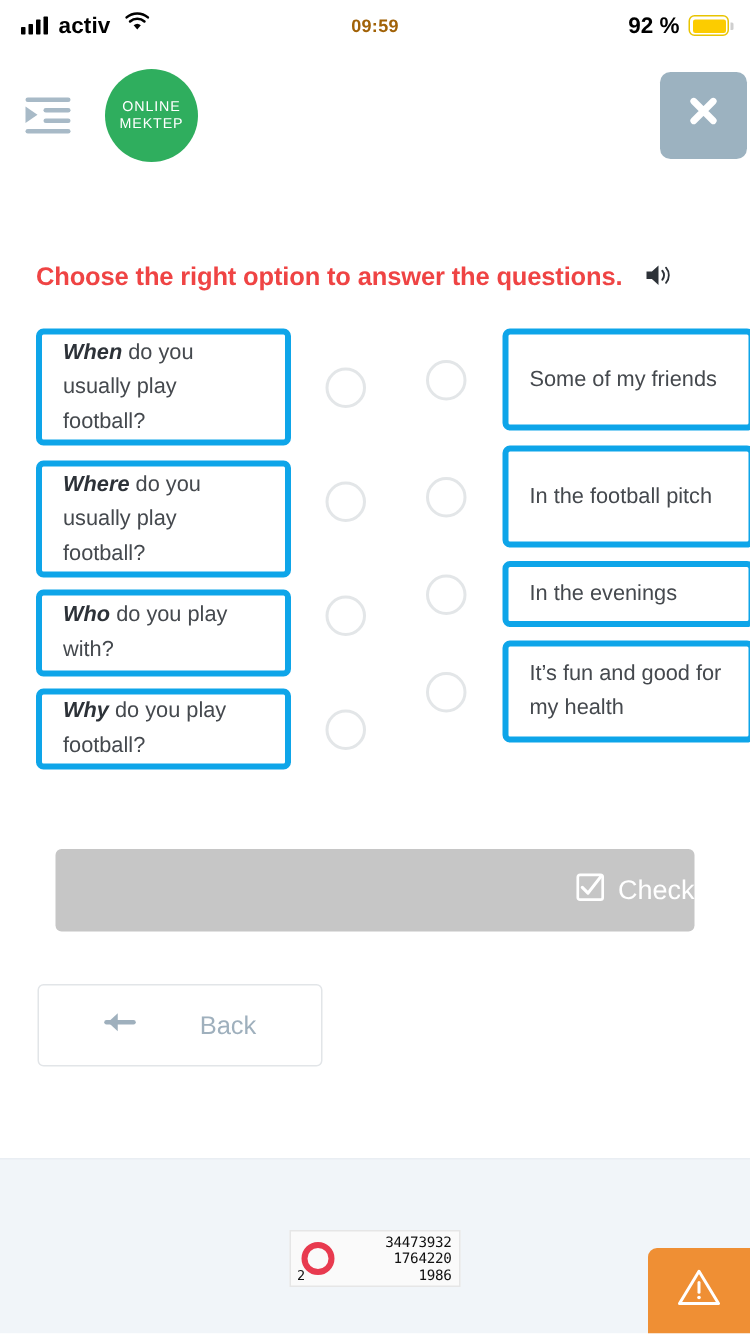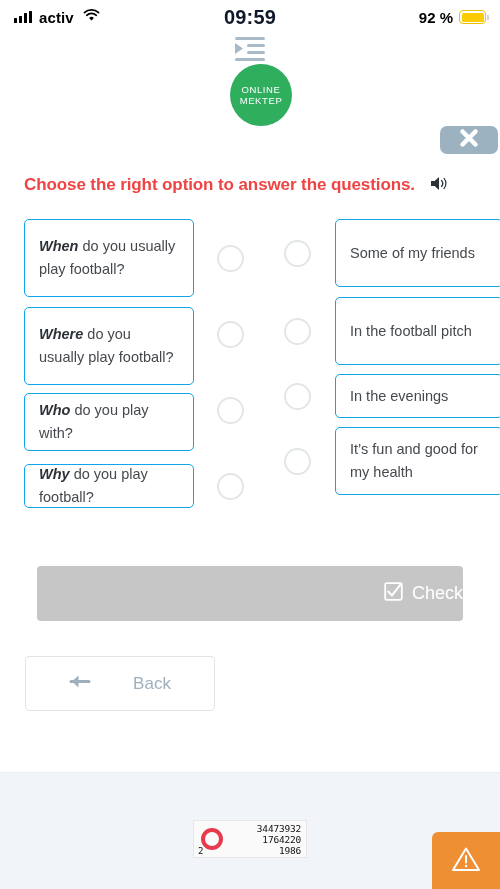--- a/index.html
+++ b/index.html
@@ -52,23 +52,23 @@
     font-weight: 600;
     color: #000;
     letter-spacing: 0.1px;
   }
   .wifi-icon { margin-left: 2px; display: block; }
 
   .status-center {
     position: absolute;
     left: 0; right: 0;
     text-align: center;
-    font-size: 20px;
+    font-size: 12px;
     font-weight: 700;
-    color: #0f172a;
+    color: #a16207;
     letter-spacing: 0.2px;
   }
   .status-right {
     margin-left: auto;
     display: flex;
     align-items: center;
     gap: 6px;
     position: relative;
     z-index: 2;
   }
@@ -103,21 +103,20 @@
   }
 
   
   .app-header {
     height: 85px;
     display: flex;
     align-items: center;
     padding: 0 14px 0 16px;
     background: #ffffff;
     position: relative;
-    flex-direction: column;
   }
   .menu-icon {
     width: 34px;
     height: 30px;
     cursor: pointer;
     flex: 0 0 auto;
   }
   .logo {
     width: 62px;
     height: 62px;
@@ -164,21 +163,21 @@
     padding-bottom: 14px;
     letter-spacing: -0.1px;
   }
   .instruction .speaker {
     display: inline-block;
     vertical-align: -2px;
     margin-left: 10px;
     cursor: pointer;
   }
   .q-card, .a-card {
-    border: 1px solid #0ea5e9;
+    border: 4px solid #0ea5e9;
     border-radius: 5px;
     background: #ffffff;
     font-size: 14.5px;
     line-height: 23px;
     color: #45494e;
     padding: 12px 14px;
     display: flex;
     align-items: center;
   }
   .q-card {
@@ -407,21 +406,21 @@
         <div class="q-card" style="height:78px">
           <span><b>Where</b><span> do you usually play football?</span></span>
         </div>
       </div>
       <div class="q-slot row-h2">
         <div class="q-card" style="height:58px">
           <span><b>Who</b><span> do you play with?</span></span>
         </div>
       </div>
       <div class="q-slot row-h4">
-        <div class="q-card" style="height:44px">
+        <div class="q-card" style="height:54px">
           <span><b>Why</b><span> do you play football?</span></span>
         </div>
       </div>
     </div>
 
     <div class="col-dots-l">
       <div class="d-slot row-h1">
         <span class="dot dot-left"></span>
       </div>
       <div class="d-slot row-h2">

